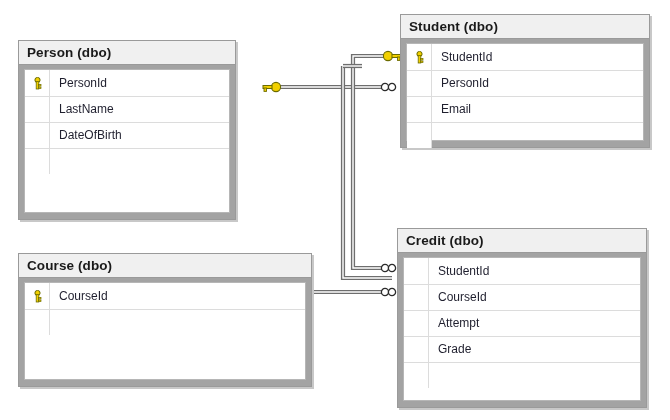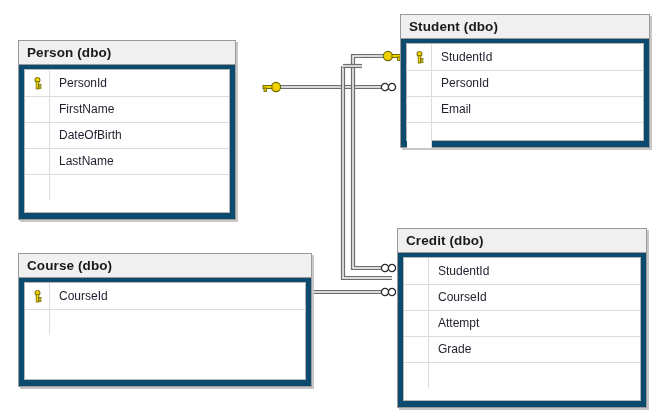--- a/index.html
+++ b/index.html
@@ -19,21 +19,21 @@
   
   #connectors {
     position: absolute;
     left: 0; top: 0;
     width: 670px; height: 420px;
   }
 
   
   .entity {
     position: absolute;
-    background: #0c4a6e;
+    background: #a3a3a3;
     border: 1px solid #9a9a9a;
     box-shadow: 2px 2px 0 0 #c8c8c8;
     box-sizing: border-box;
   }
   .entity-header {
     height: 24px;
     background: #f0f0f0;
     border-bottom: 1px solid #9a9a9a;
     display: flex;
     align-items: center;
@@ -172,29 +172,25 @@
                 <rect x="4.2" y="4.6" width="2.6" height="7.4" fill="#f2d000" stroke="#6b6b00" stroke-width="0.8"></rect>
                 <rect x="6.6" y="7.4" width="2.4" height="1.6" fill="#f2d000" stroke="#6b6b00" stroke-width="0.7"></rect>
                 <rect x="6.6" y="10" width="2.4" height="1.6" fill="#f2d000" stroke="#6b6b00" stroke-width="0.7"></rect>
               </svg>
             </span>
           </td>
           <td class="cell-name">PersonId</td>
         </tr>
         <tr class="grid-row">
           <td class="cell-key"></td>
-          <td class="cell-name">FirstName</td>
+          <td class="cell-name">LastName</td>
         </tr>
         <tr class="grid-row last-data">
           <td class="cell-key"></td>
           <td class="cell-name">DateOfBirth</td>
-        </tr>
-        <tr class="grid-row">
-          <td class="cell-key"></td>
-          <td class="cell-name">LastName</td>
         </tr>
         <tr class="grid-row blank">
           <td class="cell-key"></td>
           <td class="cell-name"></td>
         </tr>
       </tbody>
         </table>
     </div>
   </div>
 

